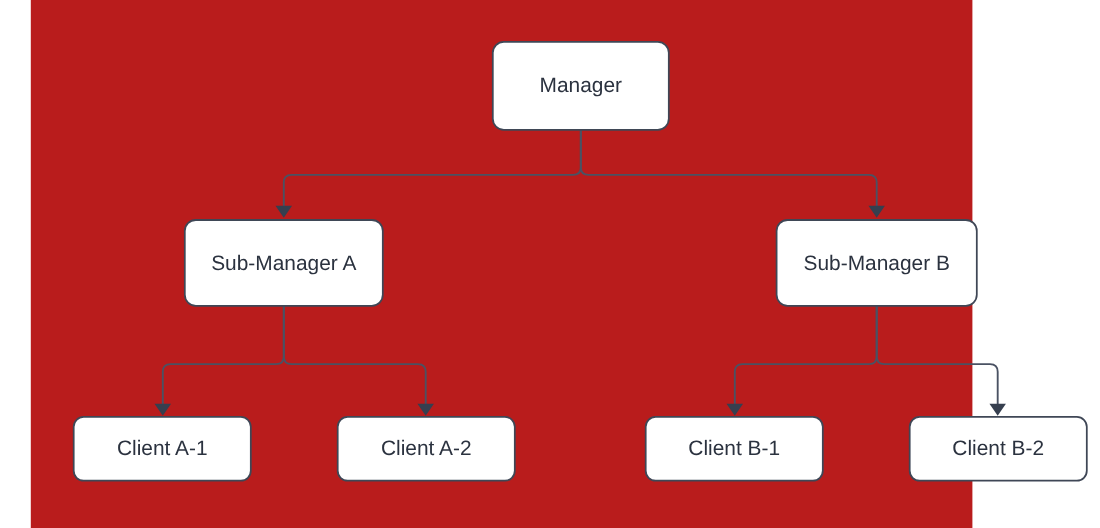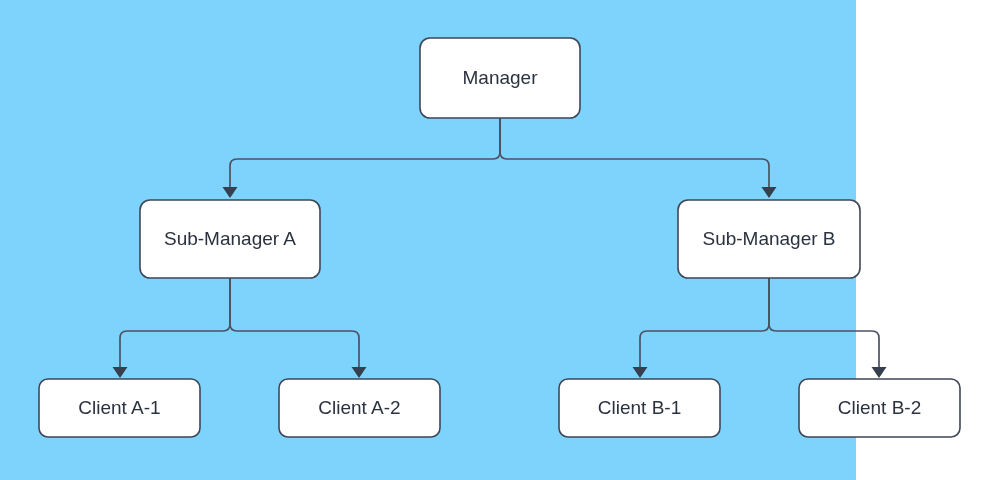--- a/index.html
+++ b/index.html
@@ -11,21 +11,22 @@
   body {
     width: 1000px;
     height: 480px;
     font-family: "Liberation Sans", sans-serif;
     overflow: hidden;
   }
   #diagram-canvas {
     position: relative;
     width: 856px;
     height: 480px;
-    background: #7dd3fc;
+    background: #b91c1c;
+    margin-left: 28px;
   }
   svg.diagram-svg {
     position: absolute;
     top: 0;
     left: 0;
     width: 1000px;
     height: 480px;
   }
   .node-box {
     fill: #ffffff;

